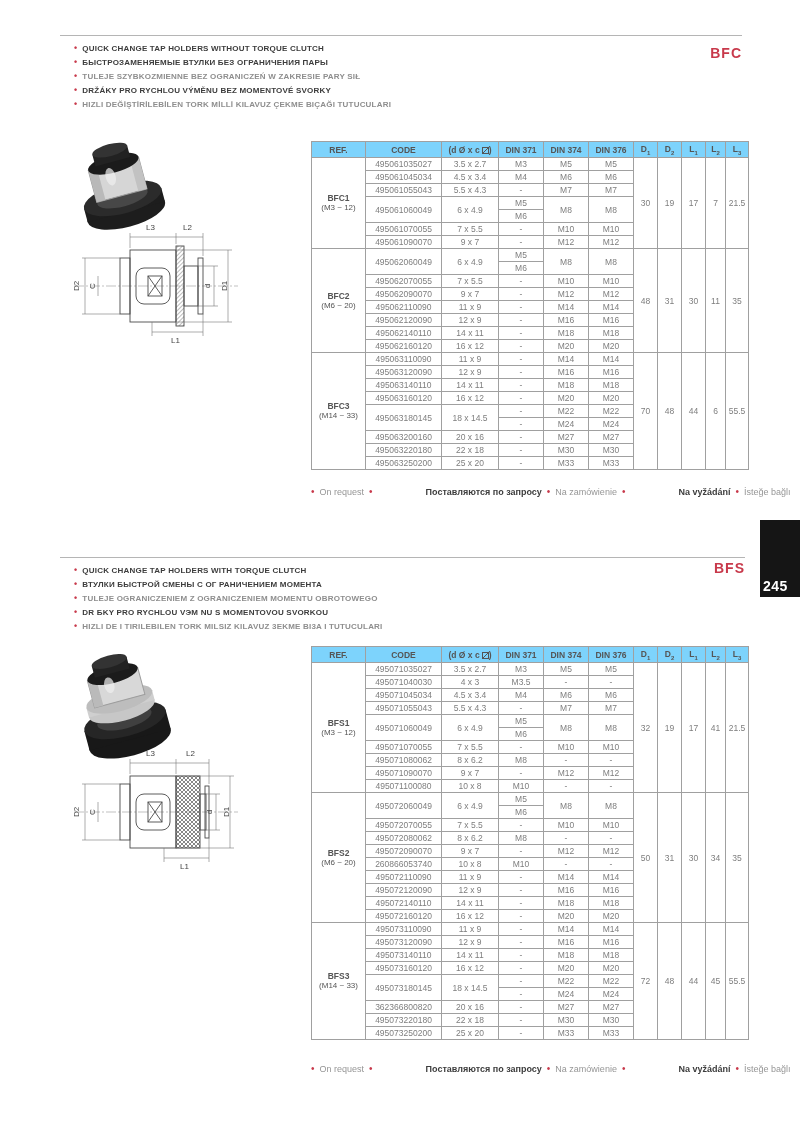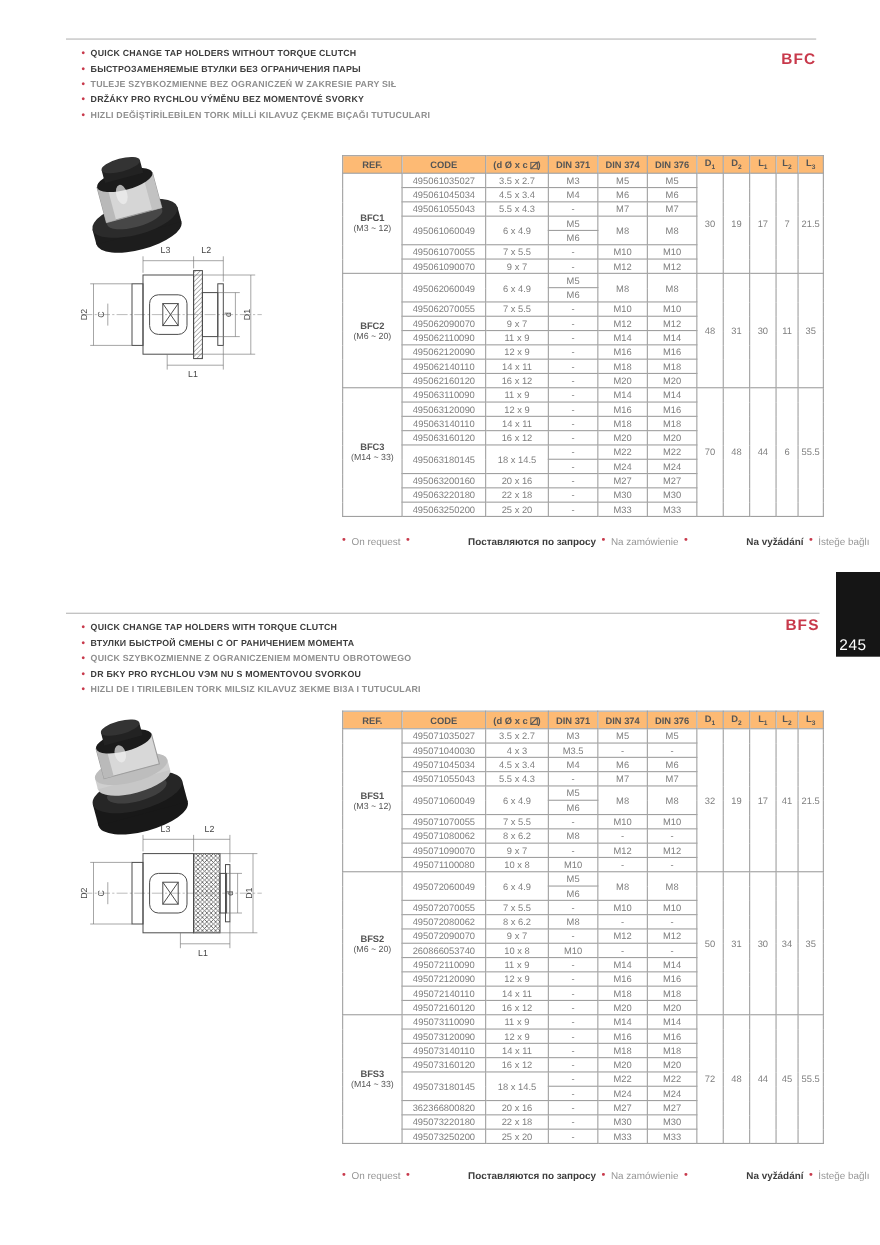--- a/index.html
+++ b/index.html
@@ -21,21 +21,21 @@
   .bullet-line{display:flex;gap:5px;height:14px;align-items:center;font-size:8px;font-weight:bold;letter-spacing:.2px;white-space:nowrap;}
   .bullet-dot{color:#c8394b;font-size:9px;line-height:1;}
   .tone-dark{color:#3c3c3c;}
   .tone-gray{color:#8e8e8e;}
 
   .spec-table-host{position:absolute;}
   #table-bfc{left:311px;top:141px;}
   #table-bfs{left:311px;top:646px;}
   table{border-collapse:collapse;table-layout:fixed;font-size:8.5px;border:1.5px solid #808080;}
   th,td{border:1px solid #a0a0a0;text-align:center;vertical-align:middle;padding:0;overflow:hidden;white-space:nowrap;}
-  th{background:#fdba74;color:#555;height:15px;font-weight:bold;font-size:8.5px;}
+  th{background:#7dd3fc;color:#555;height:15px;font-weight:bold;font-size:8.5px;}
   th sub{font-size:6px;}
   td{height:12px;line-height:12px;color:#7e7e7e;}
   .ref-cell{background:#fff;}
   .ref-name{font-weight:bold;color:#555;font-size:8.5px;line-height:10px;}
   .ref-range{color:#555;font-size:8px;line-height:10px;}
   .sq-icon{vertical-align:-1px;margin-left:2px;}
 
   .note{position:absolute;left:311px;display:flex;gap:5px;align-items:center;font-size:9px;white-space:nowrap;}
   #note-bfc{top:487px;}
   #note-bfs{top:1064px;}
@@ -48,21 +48,21 @@
   #drawing-bfc{left:68px;top:224px;}
   #drawing-bfs{left:68px;top:750px;}
   .drawing svg{position:absolute;left:0;top:0;}
   .dim-label{position:absolute;font-size:8px;color:#444;line-height:8px;}
   .dim-vert{transform:rotate(-90deg);transform-origin:center;}
 
   .photo{position:absolute;}
   #photo-bfc{left:58px;top:140px;}
   #photo-bfs{left:58px;top:652px;}
 
-  #page-tab{position:absolute;left:760px;top:520px;width:40px;height:77px;background:#151515;}
+  #page-tab{position:absolute;left:760px;top:520px;width:40px;height:77px;background:#151515;font-weight:bold;}
   #page-num{position:absolute;left:3px;bottom:3px;color:#ffffff;font-size:14px;letter-spacing:.5px;}
 </style>
 </head>
 <body>
 
 <div class="rule" id="rule-bfc"></div>
 <div class="section-code" id="code-bfc">BFC</div>
 
 <div class="bullets" id="bullets-bfc">
   <div class="bullet-line">
@@ -408,21 +408,21 @@
   <div class="bullet-line">
       <span class="bullet-dot">•</span>
       <span class="tone-dark">QUICK CHANGE TAP HOLDERS WITH TORQUE CLUTCH</span>
     </div>
   <div class="bullet-line">
       <span class="bullet-dot">•</span>
       <span class="tone-dark">ВТУЛКИ БЫСТРОЙ СМЕНЫ С ОГ РАНИЧЕНИЕМ МОМЕНТА</span>
     </div>
   <div class="bullet-line">
       <span class="bullet-dot">•</span>
-      <span class="tone-gray">QUICK SZYBKOZMIENNE Z OGRANICZENIEM MOMENTU OBROTOWEGO</span>
+      <span class="tone-gray">TULEJE OGRANICZENIEM Z OGRANICZENIEM MOMENTU OBROTOWEGO</span>
     </div>
   <div class="bullet-line">
       <span class="bullet-dot">•</span>
       <span class="tone-dark">DR БKY PRO RYCHLOU VЭM NU S MOMENTOVOU SVORKOU</span>
     </div>
   <div class="bullet-line">
       <span class="bullet-dot">•</span>
       <span class="tone-gray">HIZLI DE I TIRILEBILEN TORK MILSIZ KILAVUZ 3EKME BI3A I TUTUCULARI</span>
     </div>
 </div>

